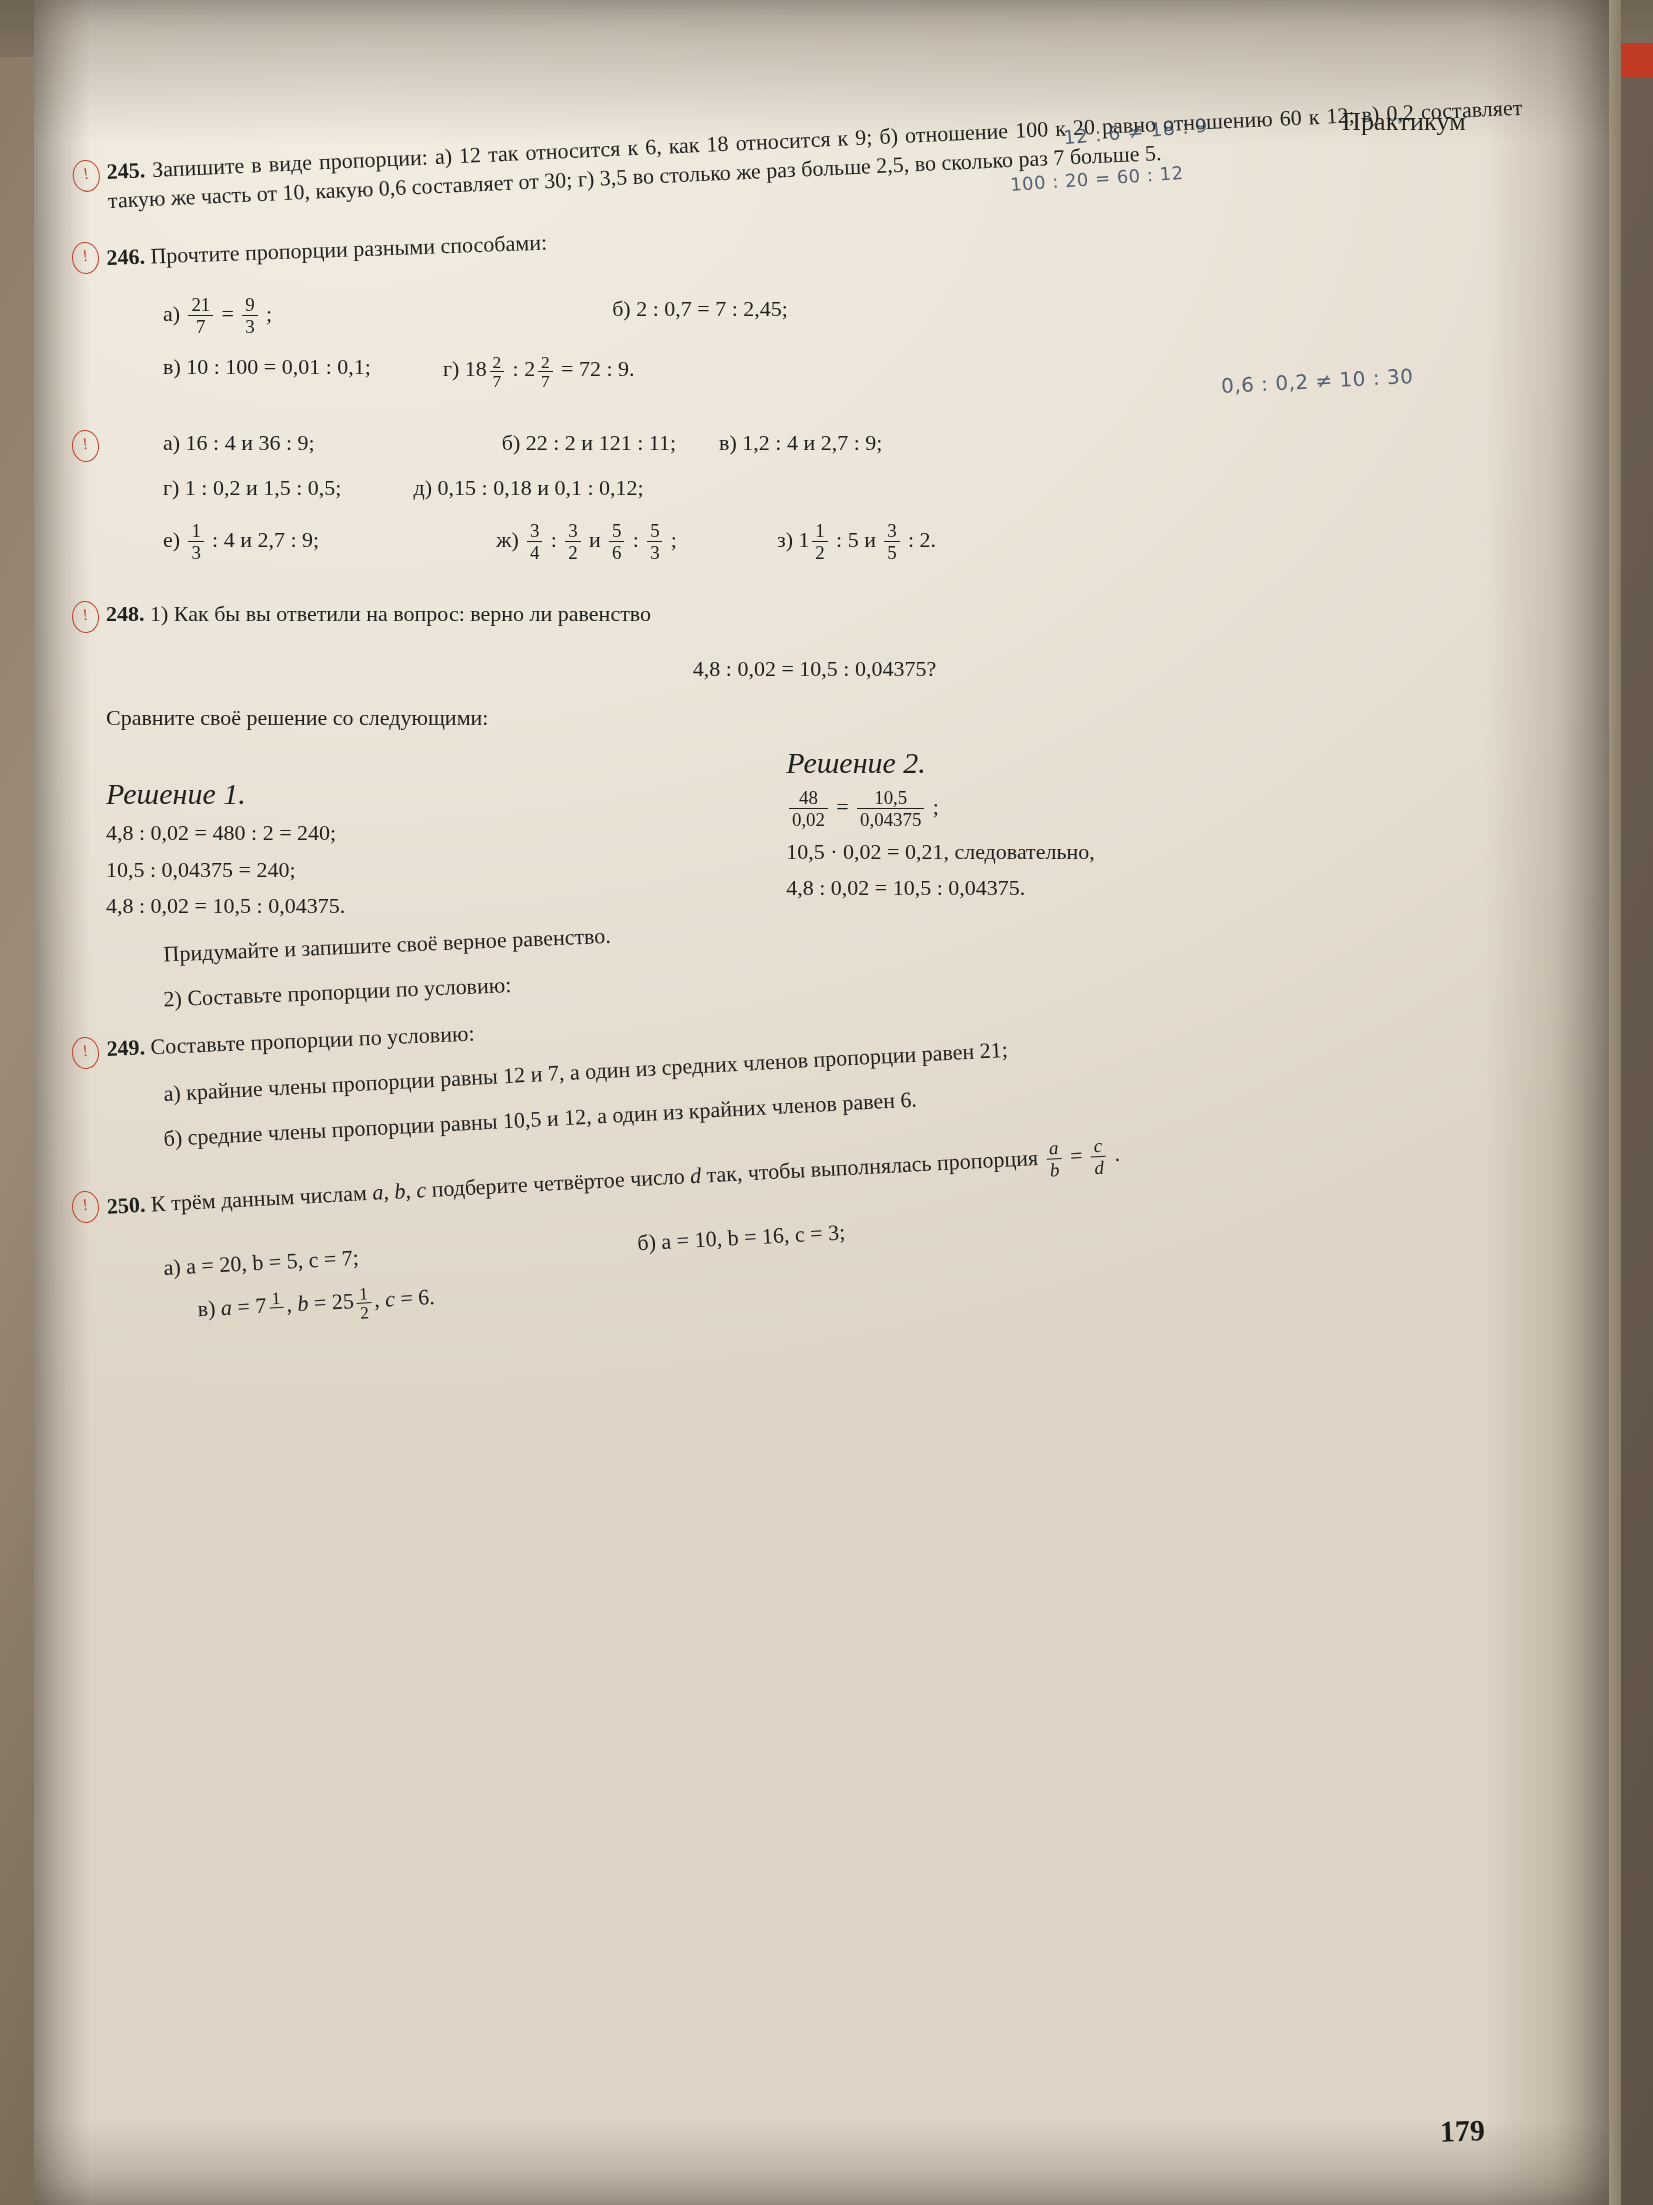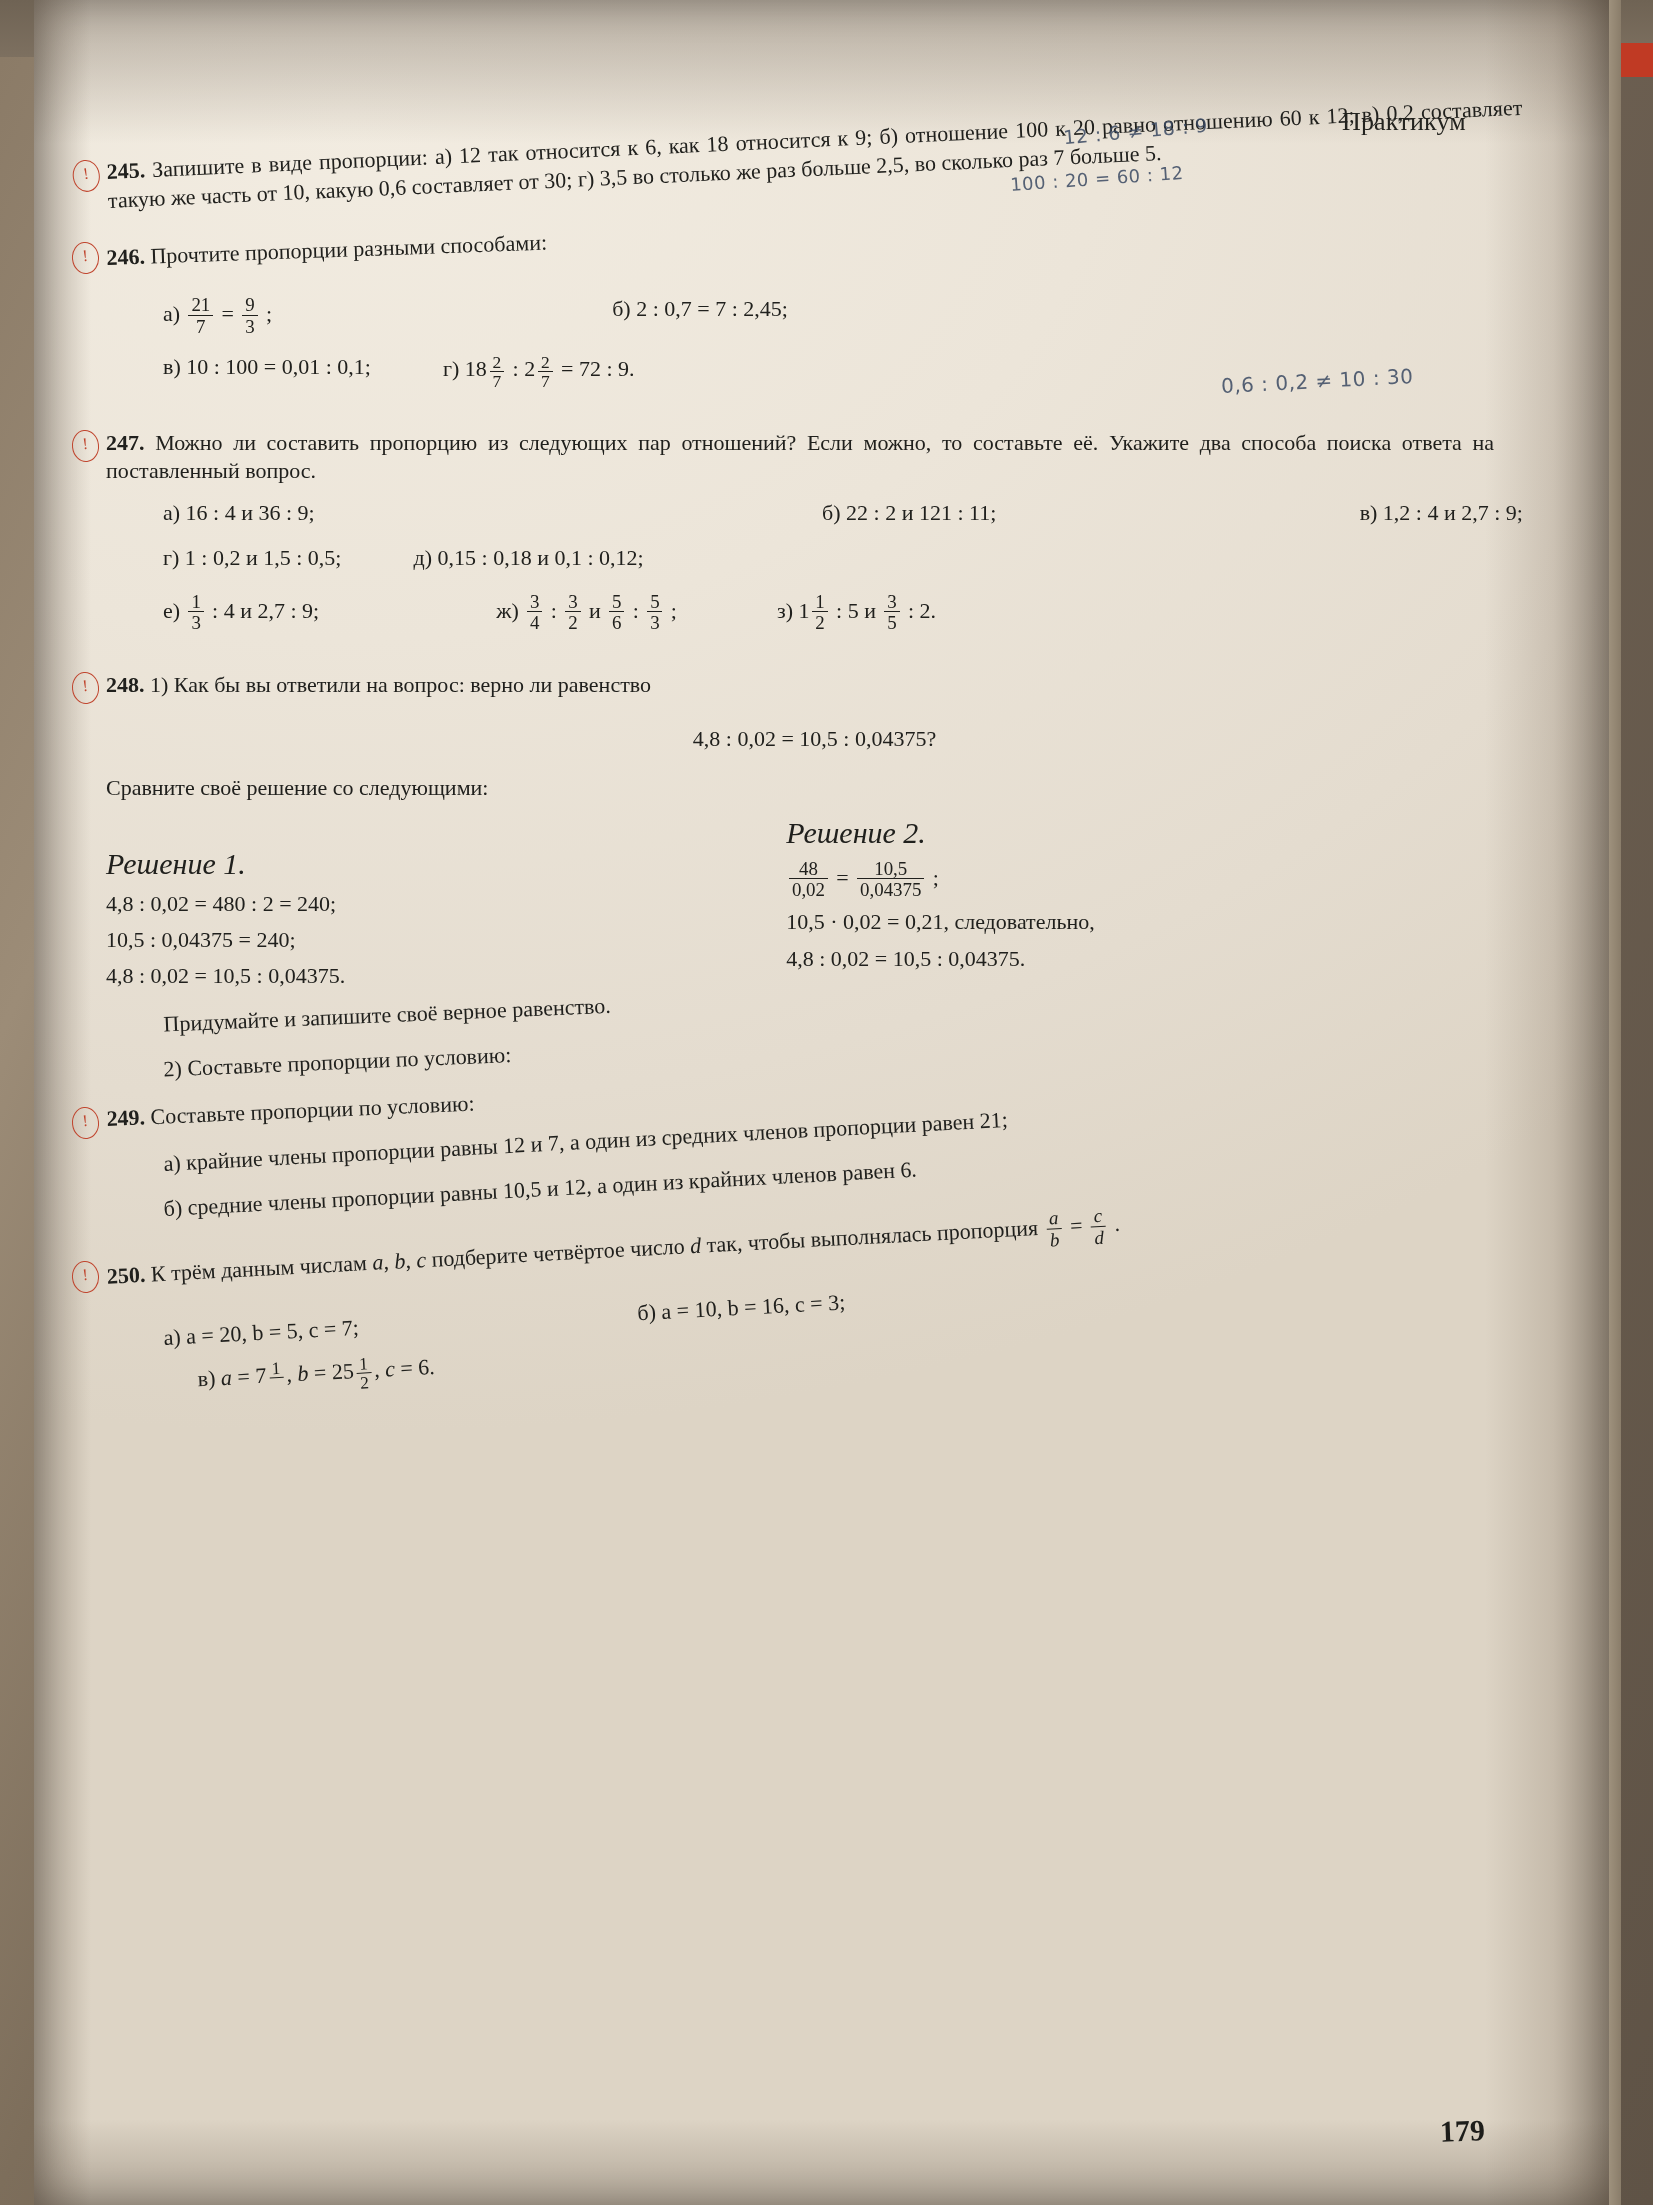--- a/index.html
+++ b/index.html
@@ -177,26 +177,22 @@
         <div class="item" style="margin-left:29px;">
           <span>г)</span>
           18<span class="frac frac-sm"><span class="n">2</span><span class="d">7</span></span> :
           2<span class="frac frac-sm"><span class="n">2</span><span class="d">7</span></span> = 72 : 9.
         </div>
       </div>
     </div>
 
     <div class="exo" style="margin-top:37px;">
       <div class="circle-mark" style="top:1px;"><span>!</span></div>
-      <div class="just" style="width:1388px;">
-        <span class="num">247.</span>
-        <span>Можно ли составить пропорцию из следующих пар отношений? Если можно, то составьте её. Укажите два способа поиска ответа на поставленный вопрос.</span>
-      </div>
-
-      <div class="row" style="margin-top:13px;justify-content:space-between;">
+
+      <div class="row" style="margin-top:13px;">
         <div class="item pad-l">
           <span>а)</span>
           <span>16 : 4 и 36 : 9;</span>
         </div>
         <div class="item" style="margin-left:144px;">
           <span>б)</span>
           <span>22 : 2 и 121 : 11;</span>
         </div>
         <div class="item">
           <span>в)</span>

